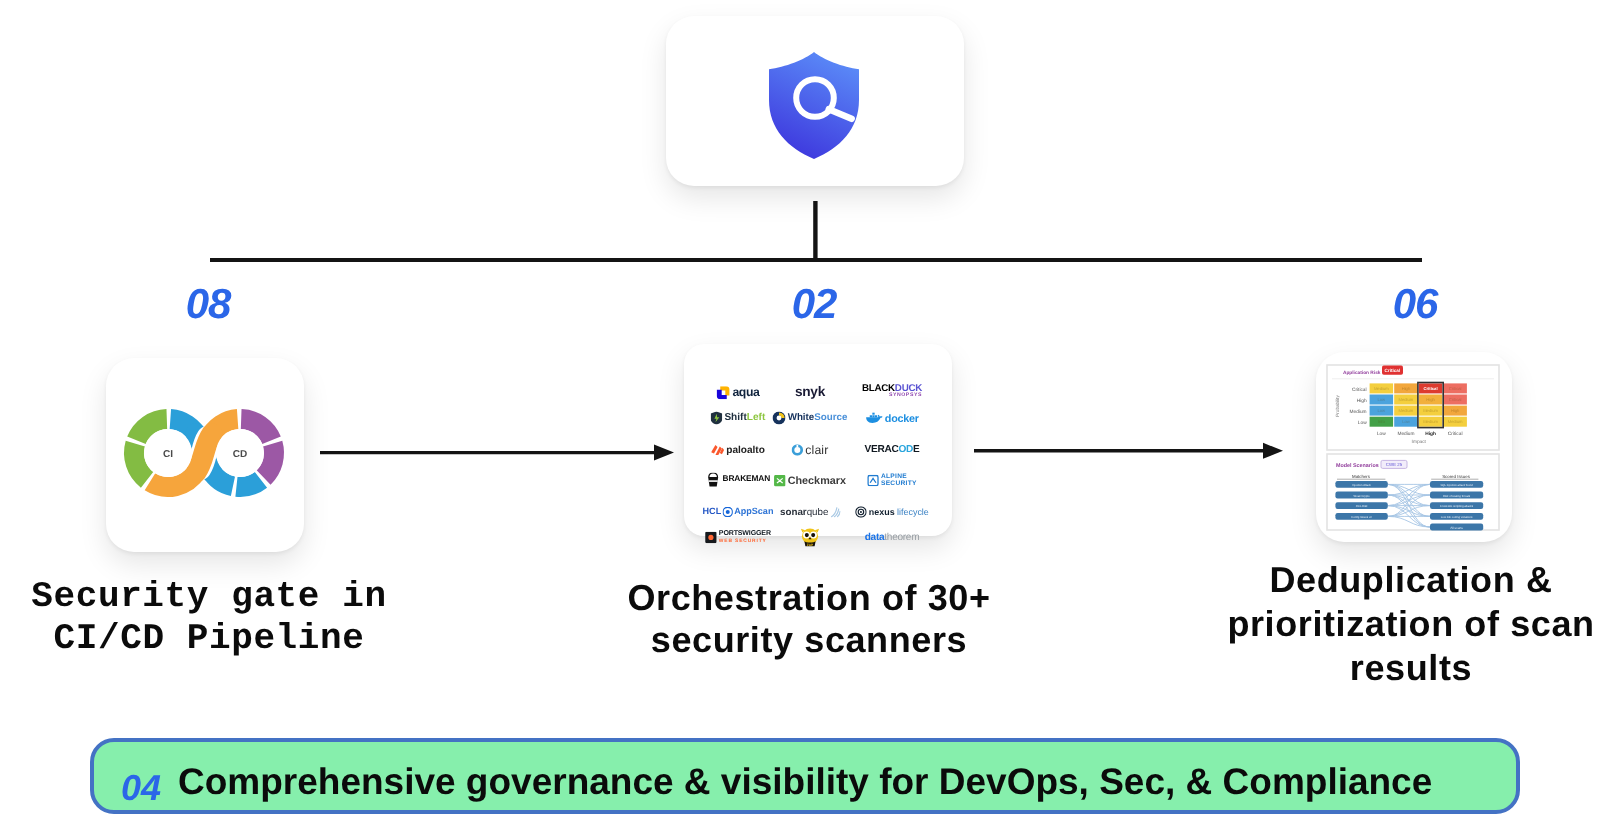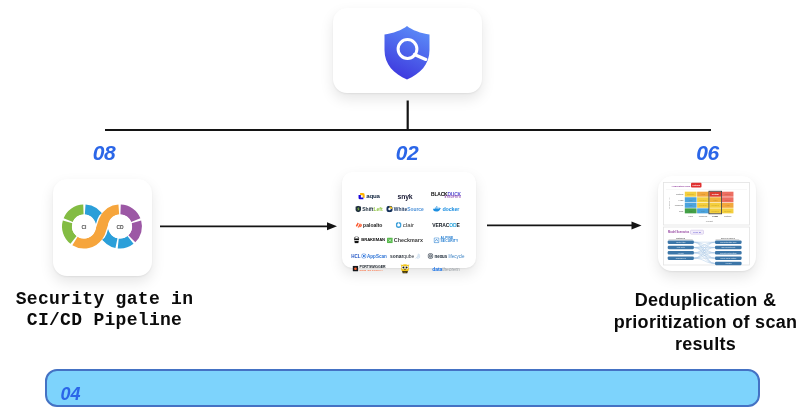--- a/index.html
+++ b/index.html
@@ -306,20 +306,22 @@
     <text x="70.3" y="72.3" font-size="1.4" fill="#e4eef7" text-anchor="middle">Risk of scaling threats</text>
     <rect x="57" y="75.1" width="26.6" height="3.4" rx="1.1" fill="#3c76a8"></rect>
     <text x="70.3" y="77.6" font-size="1.4" fill="#e4eef7" text-anchor="middle">Cross site scripting attacks</text>
     <rect x="57" y="80.5" width="26.6" height="3.4" rx="1.1" fill="#3c76a8"></rect>
     <text x="70.3" y="83.0" font-size="1.4" fill="#e4eef7" text-anchor="middle">Low risk coding violations</text>
     <rect x="57" y="85.8" width="26.6" height="3.4" rx="1.1" fill="#3c76a8"></rect>
     <text x="70.3" y="88.3" font-size="1.6" fill="#dce9f5" text-anchor="middle">All scans</text>
   </svg>
 
   <div class="cap" style="left:104.5px;top:289.4px;width:200px;font-family:Liberation Mono, monospace;">Security gate in<br>CI/CD Pipeline</div>
-  <div class="cap" style="left:705.5px;top:290px;width:190px;line-height:21.8px;">Deduplication &amp;<br>prioritization of scan<br>results</div>
+  <div class="cap" style="left:404.5px;top:289.4px;width:220px;">Orchestration of 30+<br>security scanners</div>
+  <div class="cap" style="left:705.5px;top:280px;width:190px;line-height:21.8px;">Deduplication &amp;<br>prioritization of scan<br>results</div>
 
   <div style="position:absolute;left:45px;top:369px;width:715px;height:38px;border:2px solid #4472c4;
-              border-radius:12px;box-sizing:border-box;background:#7dd3fc;">
+              border-radius:12px;box-sizing:border-box;background:#86efac;">
     <span style="position:absolute;left:13.5px;top:16.5px;line-height:13px;color:#2b66e8;font-weight:bold;font-style:italic;font-size:18px;">04</span>
+    <span style="position:absolute;left:42px;top:13.3px;line-height:13px;white-space:nowrap;color:#0b0b0b;font-weight:bold;font-size:18.5px;">Comprehensive governance &amp; visibility for DevOps, Sec, &amp; Compliance</span>
   </div>
 
 </div>
 
 </body></html>

